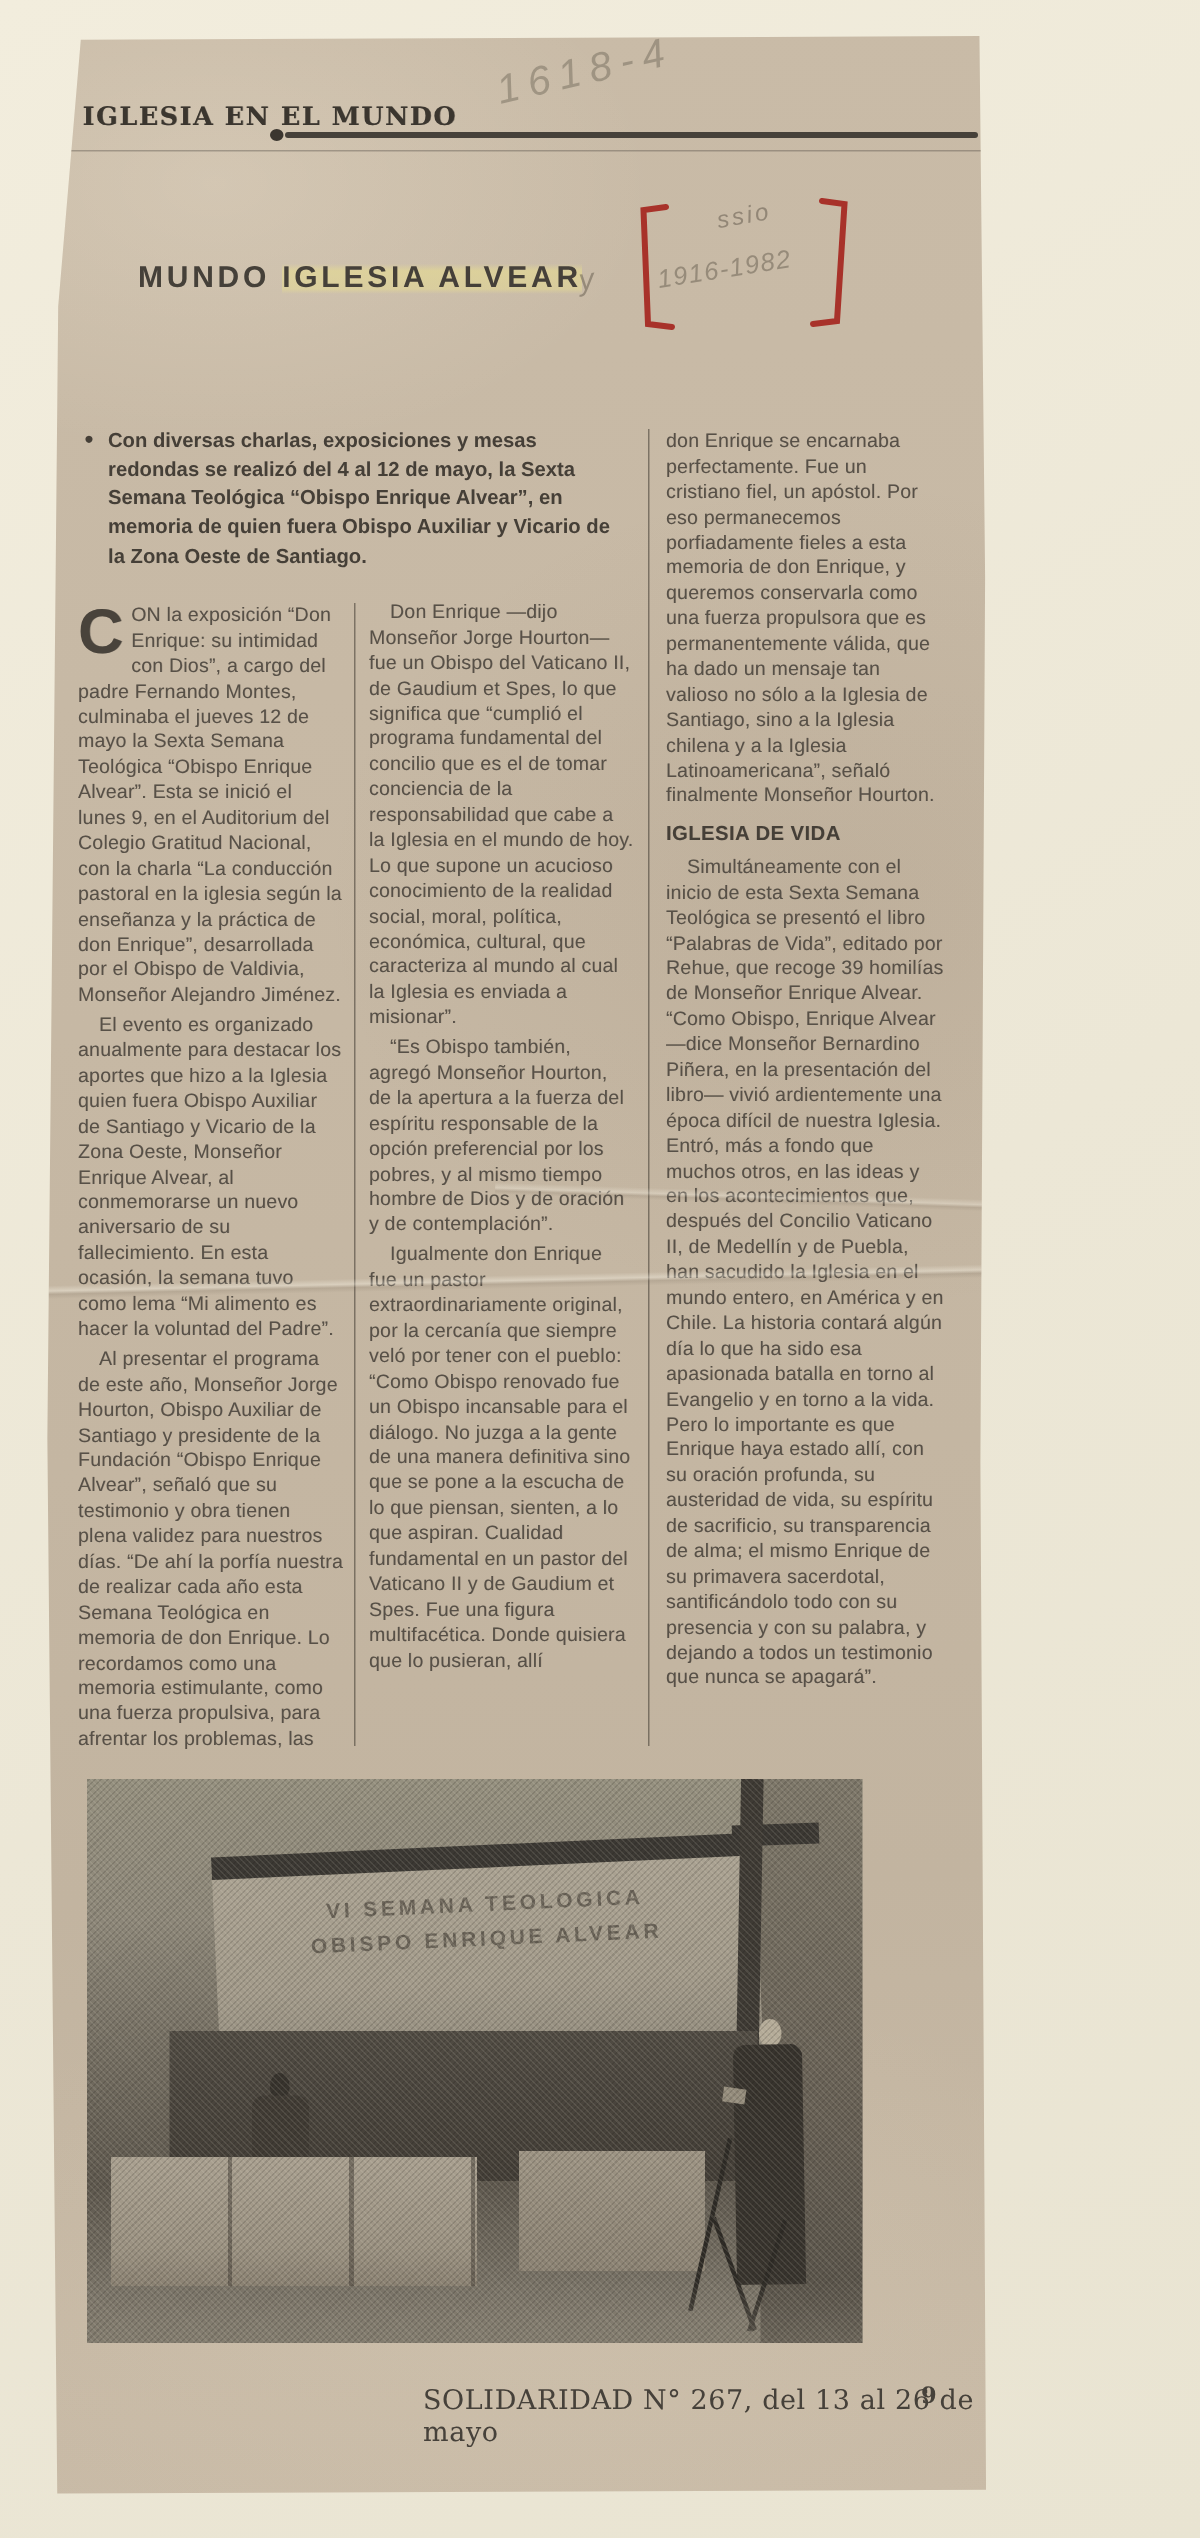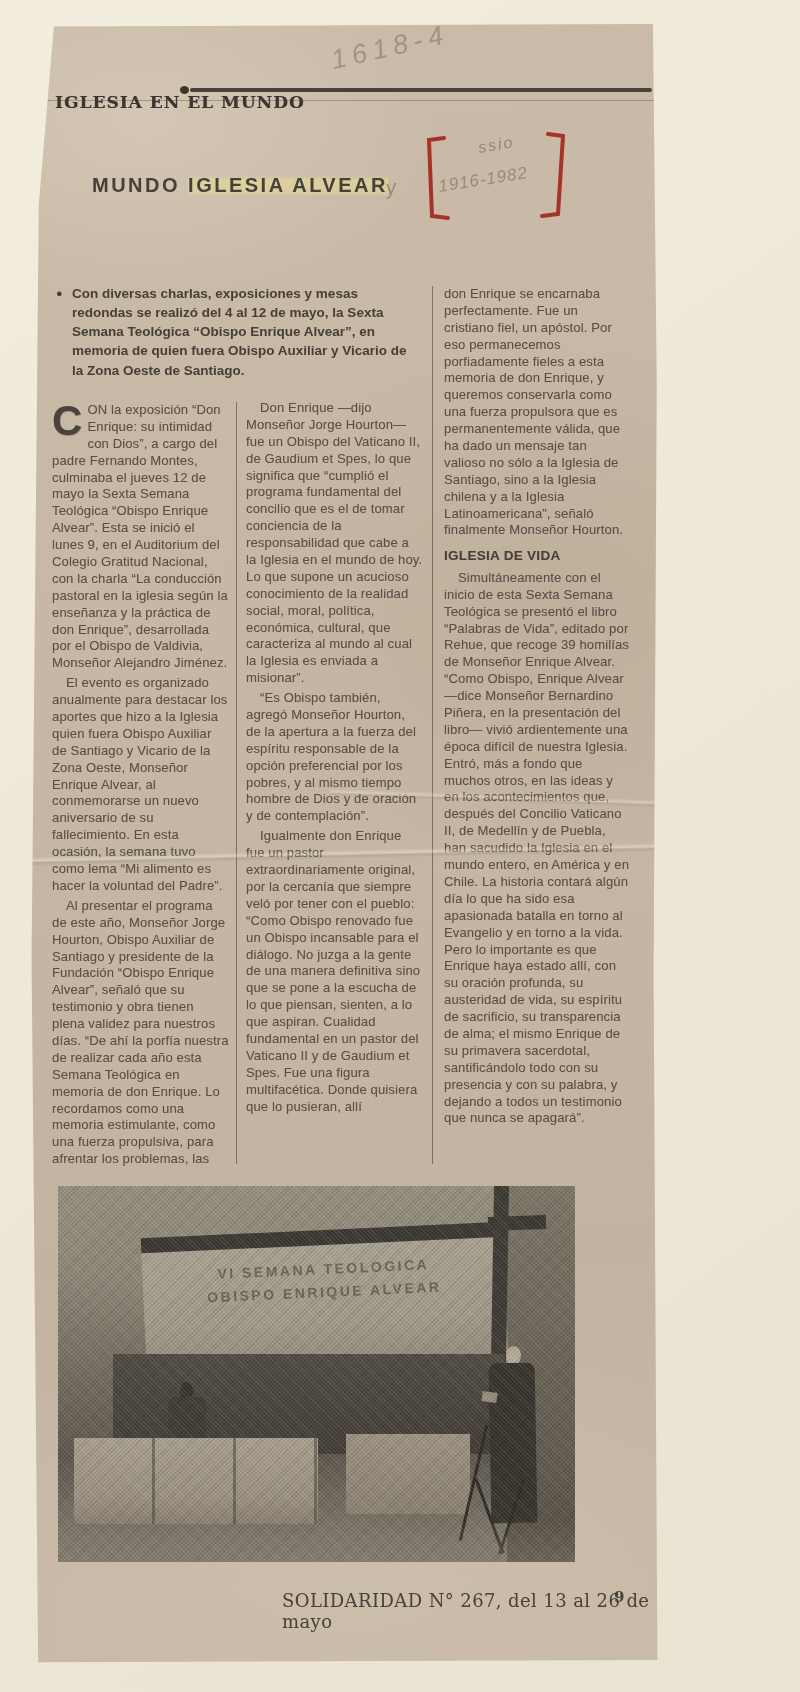--- a/index.html
+++ b/index.html
@@ -27,21 +27,20 @@
     background:linear-gradient(180deg,rgba(255,252,240,0) 0%,rgba(255,252,240,0.35) 40%,rgba(105,93,78,0.16) 65%,transparent 100%);}
   .crease2{left:300px;top:770px;width:330px;height:8px;transform:rotate(2deg);
     background:linear-gradient(180deg,rgba(255,252,240,0) 0%,rgba(255,252,240,0.30) 45%,rgba(105,93,78,0.14) 70%,transparent 100%);}
 
   
   .section-header{
     position:absolute;left:25px;top:44px;
     font-family:"DejaVu Serif","Liberation Serif",serif;
     font-weight:bold;font-size:17px;letter-spacing:1px;color:#3b362f;
     text-shadow:0.4px 0.4px 0 rgba(59,54,47,0.5);
-    margin-top:24px;
   }
   .header-rule{position:absolute;left:160px;top:64px;width:462px;height:4px;background:#46413a;border-radius:2px;}
   .header-rule-dot{position:absolute;left:150px;top:62px;width:9px;height:8px;background:#3b362f;border-radius:50%;}
   .header-subrule{position:absolute;left:2px;top:76px;width:624px;height:1px;background:rgba(70,64,56,0.35);}
   .pencil-note-top{
     position:absolute;left:300px;top:8px;font-style:italic;font-size:27px;
     color:rgba(100,92,78,0.42);transform:rotate(-13deg);letter-spacing:6px;
   }
 
   

